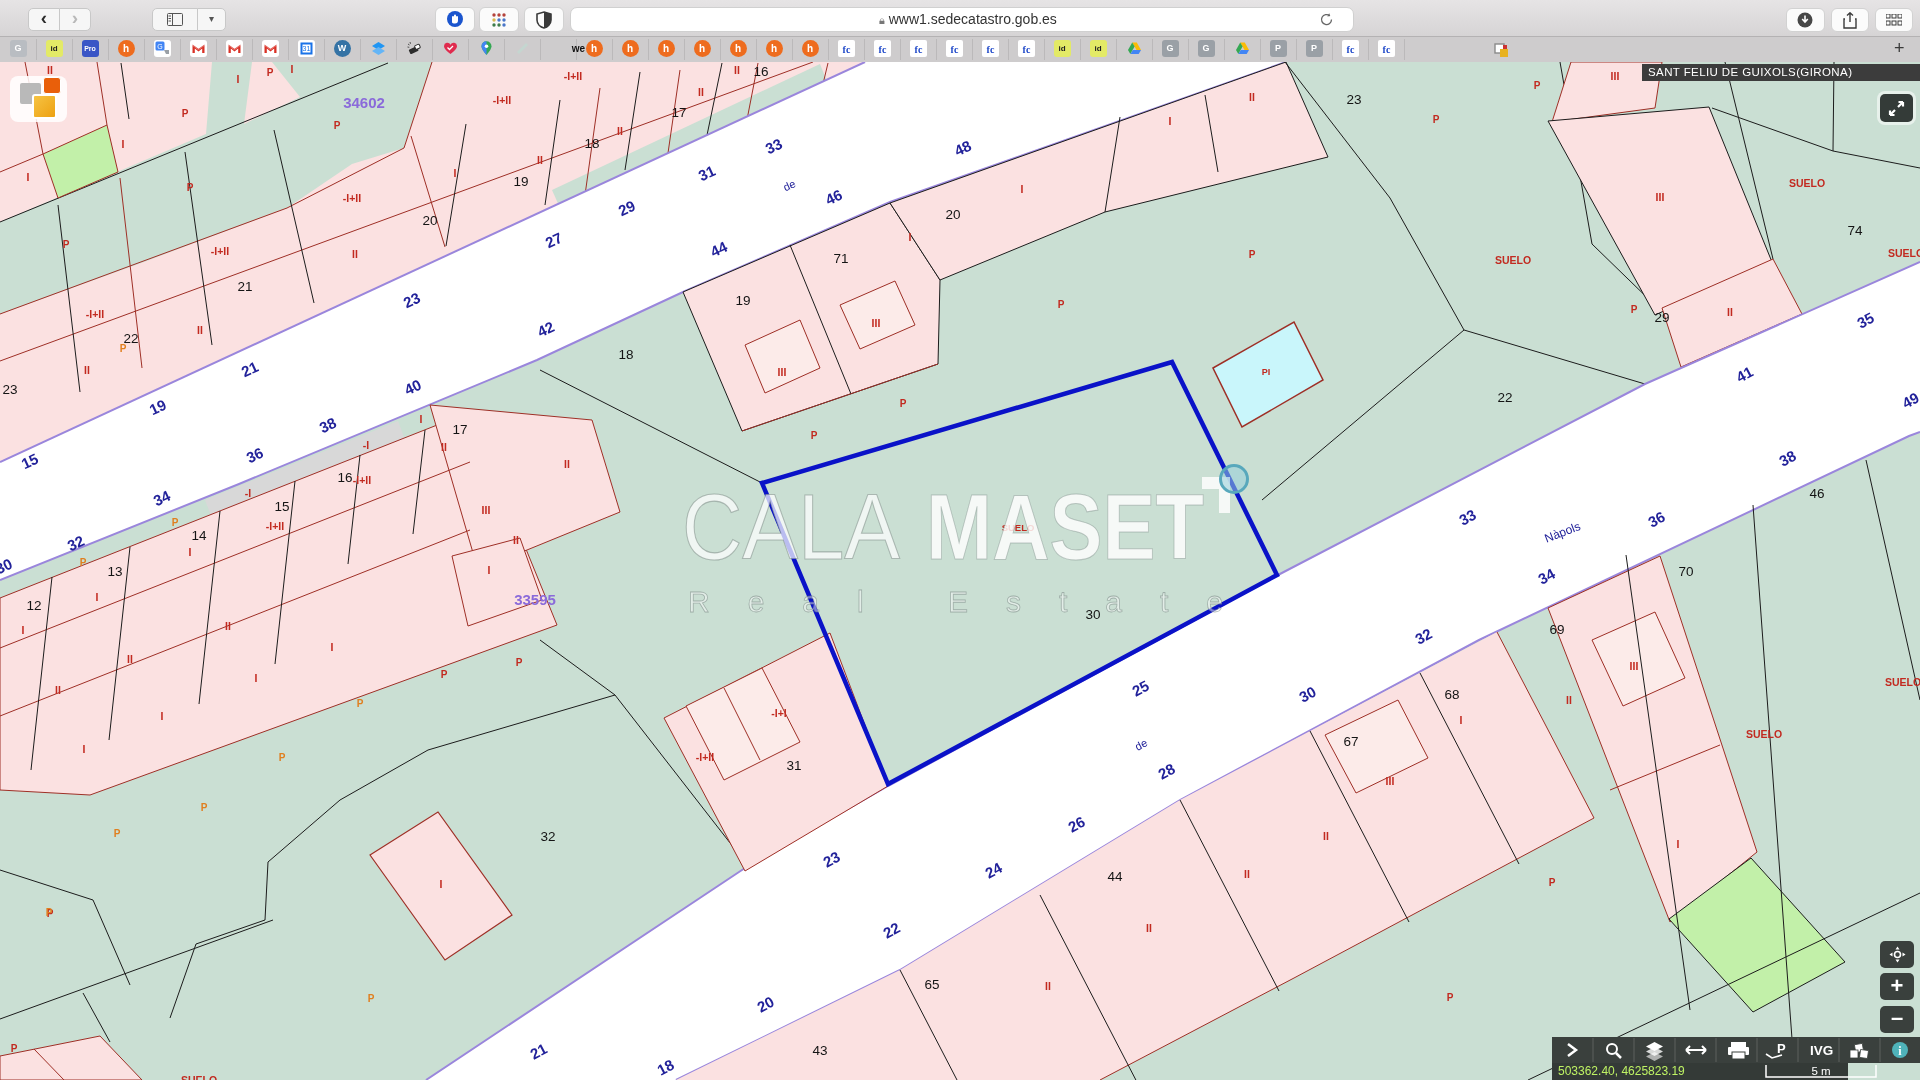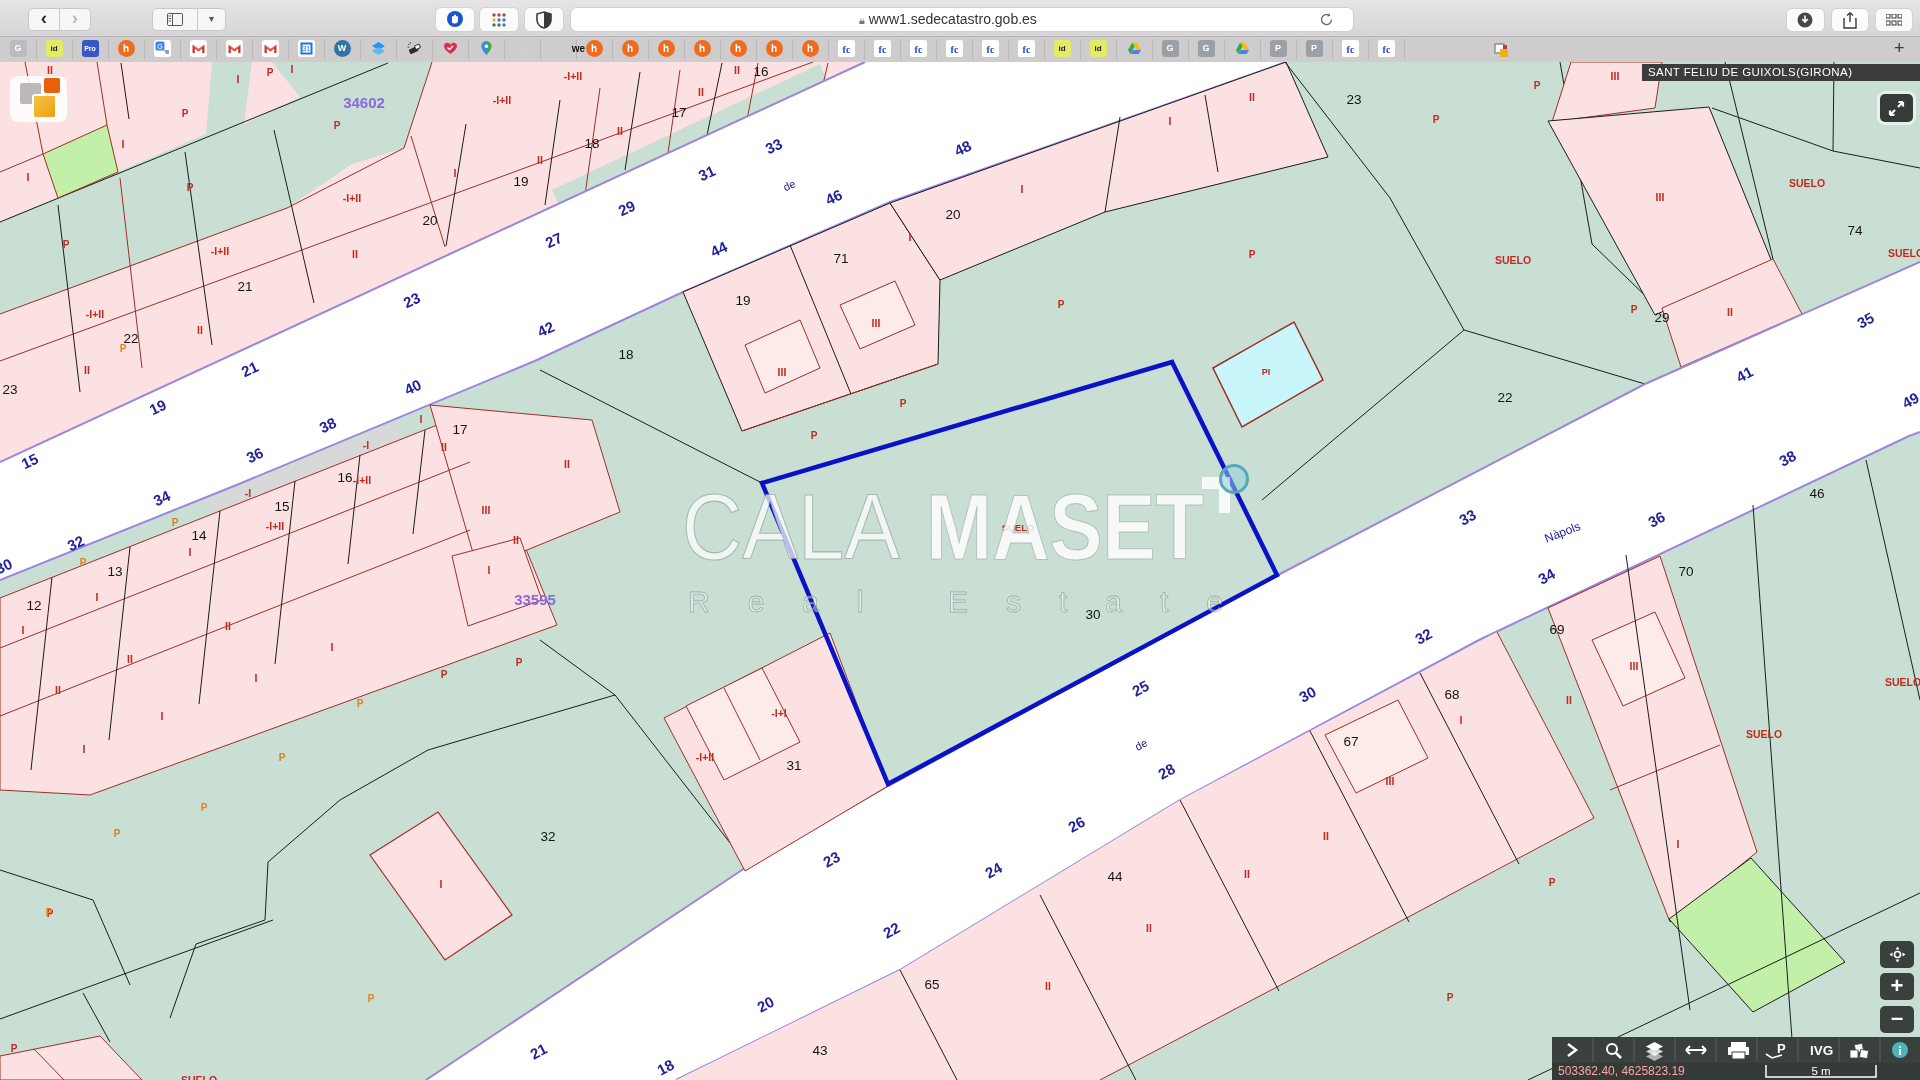--- a/index.html
+++ b/index.html
@@ -47,21 +47,21 @@
   </div>
 
   <div class="abs" style="left:524px;top:7px;width:38px;height:23px;background:#fbfbfb;border:1px solid #d2d2d2;border-radius:6px;">
     <svg width="16" height="18" viewBox="0 0 16 18" style="margin:2.5px 0 0 11px">
         <path d="M8 1 L15 3 V9 c0 4-3.5 7-7 8 C4.5 16 1 13 1 9 V3 Z" fill="none" stroke="#3a3a3a" stroke-width="1.6"></path>
         <path d="M8 1 L15 3 V9 c0 4-3.5 7-7 8 Z" fill="#3a3a3a"></path>
       </svg>
   </div>
 
   <div class="abs" style="left:570px;top:7px;width:782px;height:23px;background:#fff;border:1px solid #d0d0d0;border-radius:7px;">
-    <div class="abs" style="left:288px;top:0;height:14px;line-height:23px;font-size:14px;color:#333;"><span style="font-size:11px;color:#777;">🔒︎</span> www1.sedecatastro.gob.es</div>
+    <div class="abs" style="left:308px;top:0;height:14px;line-height:23px;font-size:14px;color:#333;"><span style="font-size:11px;color:#777;">🔒︎</span> www1.sedecatastro.gob.es</div>
     <svg class="abs" width="15" height="15" viewBox="0 0 15 15" style="left:748px;top:4px;">
         <path d="M12.5 7.5 a5 5 0 1 1-1.7-3.7" fill="none" stroke="#666" stroke-width="1.3"></path>
         <path d="M10.2 1.2 l1 2.8 -2.9 0.6z" fill="#666"></path>
       </svg>
   </div>
 
   <div class="abs" style="left:1786px;top:8px;width:37px;height:22px;background:#fbfbfb;border:1px solid #d2d2d2;border-radius:6px;">
     <svg width="16" height="16" viewBox="0 0 16 16" style="margin:3px 0 0 10px">
         <circle cx="8" cy="8" r="7.5" fill="#474747"></circle>
         <path d="M8 3.5 v6 M5.2 7 L8 10 l2.8-3" stroke="#fff" stroke-width="1.6" fill="none"></path>
@@ -659,19 +659,19 @@
     <g fill="#fff" stroke="#3a403d" stroke-width="0.8">
         <rect x="303" y="7" width="8" height="8" transform="rotate(-10 307 11)"></rect>
         <rect x="298" y="13" width="8" height="8"></rect>
         <rect x="308" y="13" width="8" height="8" transform="rotate(8 312 17)"></rect>
       </g>
     <circle cx="348" cy="13" r="8" fill="#4fb3ba"></circle>
       <text x="348" y="17.5" font-size="12" font-weight="bold" fill="#fff" text-anchor="middle" font-family="Liberation Serif">i</text>
   </svg>
 </div>
 
-<div class="abs" style="left:1552px;top:1063px;width:368px;height:17px;background:#343a37;color:#fca5a5;">
+<div class="abs" style="left:1552px;top:1063px;width:296px;height:17px;background:#343a37;color:#bef264;">
   <span class="abs" style="left:6px;top:0;font-size:12px;line-height:16px;">503362.40, 4625823.19</span>
   <svg class="abs" width="130" height="17" style="left:208px;top:0;">
       <path d="M6 2 V14 H116 V2" fill="none" stroke="#fff" stroke-width="1.5"></path>
       <text x="61" y="12" font-size="11.5" fill="#fff" text-anchor="middle" font-family="Liberation Sans">5 m</text>
     </svg>
 </div>
 
 </body></html>

